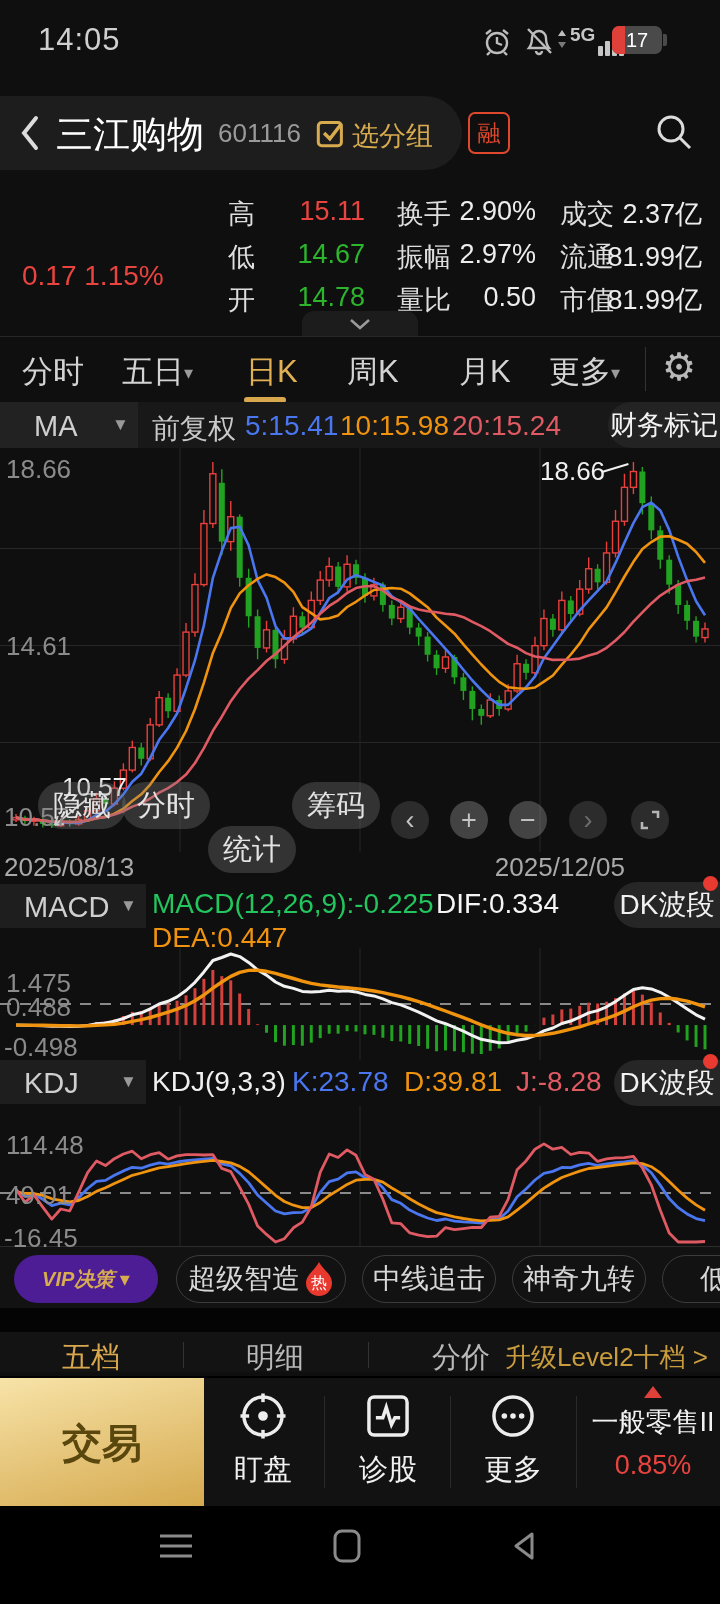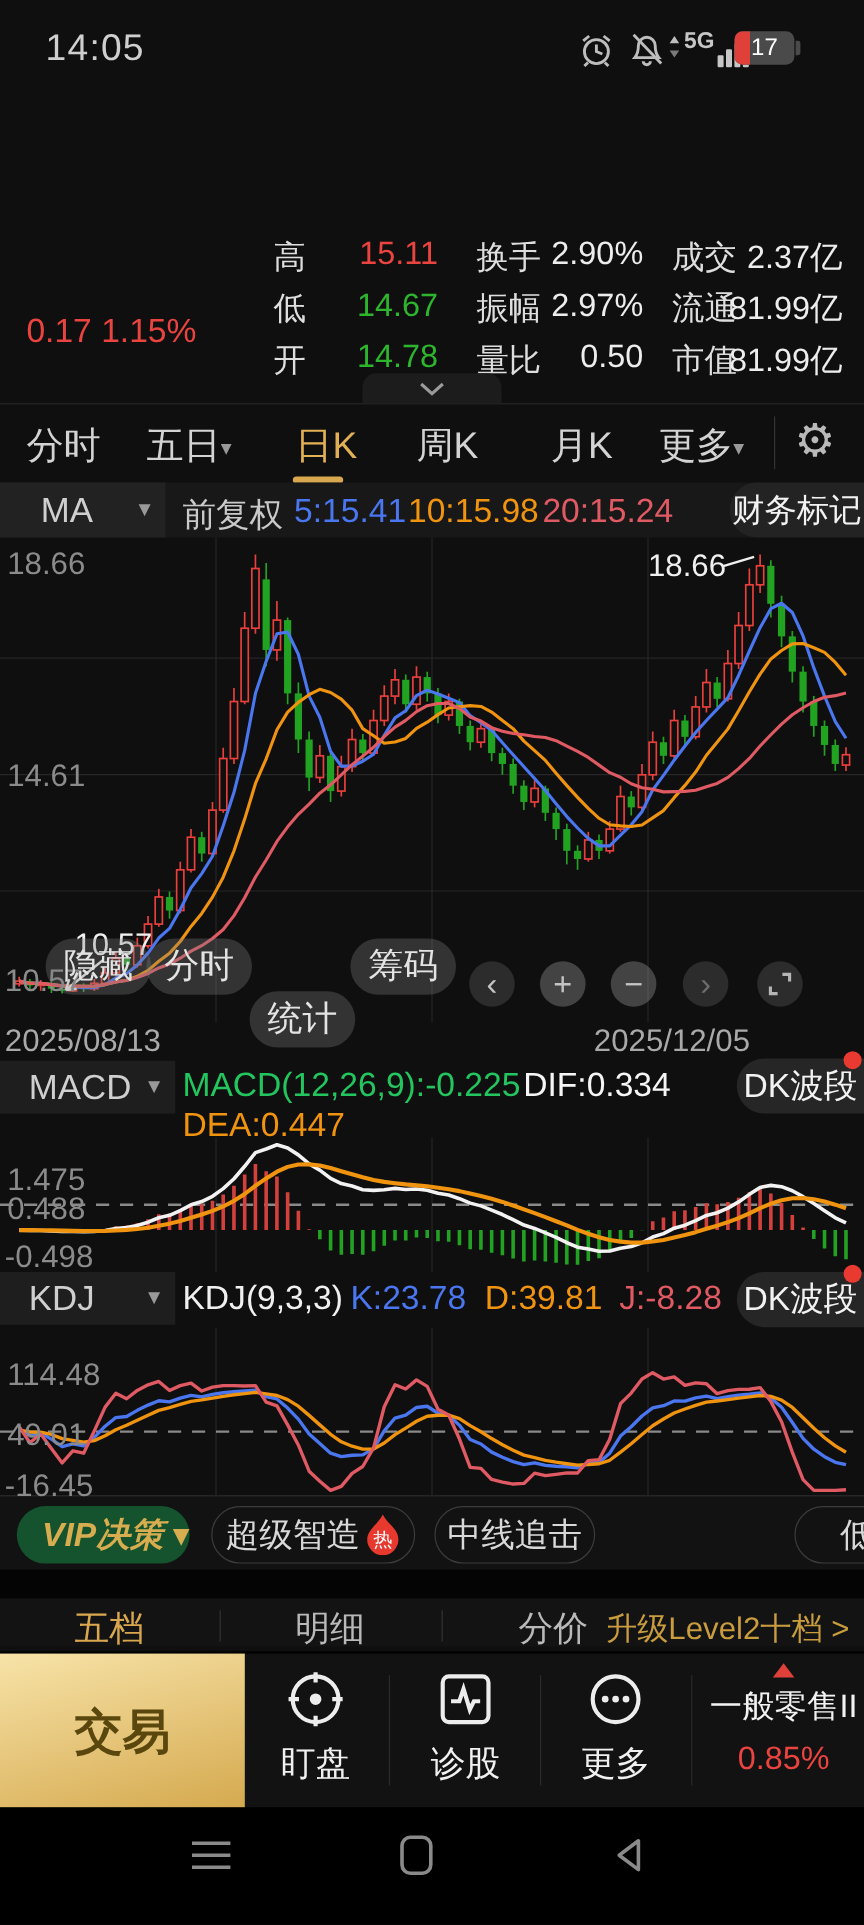--- a/index.html
+++ b/index.html
@@ -76,22 +76,22 @@
   #macd-chart{top:948px;left:0;width:720px;height:112px;}
   
   #kdj-head{top:1060px;left:0;width:720px;height:46px;}
   #kdj-t1{left:152px;top:6px;font-size:28px;color:#f0f0f0;}
   #kdj-k{left:292px;top:6px;font-size:28px;color:#4a77f0;}
   #kdj-d{left:404px;top:6px;font-size:28px;color:#f0930f;}
   #kdj-j{left:516px;top:6px;font-size:28px;color:#e05a64;}
   #kdj-chart{top:1106px;left:0;width:720px;height:140px;}
   
   #strategy{top:1246px;left:0;width:720px;height:62px;border-top:1px solid #2c2c2c;background:#121212;}
-  #vip-pill{left:14px;top:8px;width:144px;height:48px;background:#14532d;border-radius:24px;
-    text-align:right;line-height:48px;font-size:28px;color:#d8ad4f;font-style:italic;font-weight:bold;}
+  #vip-pill{left:14px;top:8px;width:144px;height:48px;background:#4c1d95;border-radius:24px;
+    text-align:center;line-height:48px;font-size:20px;color:#d8ad4f;font-style:italic;font-weight:bold;}
   .strat-pill{position:absolute;top:8px;height:46px;border:1px solid #3c3c3c;border-radius:24px;
     font-size:28px;color:#d8d8d8;display:flex;align-items:center;justify-content:center;}
   
   #gap{top:1308px;left:0;width:720px;height:24px;background:#040404;}
   #dtabs{top:1332px;left:0;width:720px;height:40px;background:#131313;}
   .dtab{position:absolute;top:6px;font-size:29px;color:#b9b9b9;}
   .dtab.active{color:#d9a84e;}
   .dtab-div{position:absolute;top:10px;width:1px;height:26px;background:#333;}
   #upgrade{right:12px;top:8px;position:absolute;font-size:26px;color:#c99c3e;}
   
@@ -147,20 +147,44 @@
       <div class="sigbar" style="left:40px;height:20px;"></div>
       <div class="sigbar" style="left:47px;height:25px;"></div>
     </div>
     <div id="battery" class="abs">
       <div class="seg"></div>
         <div class="num">17</div>
     </div>
     <div id="battery-nub" class="abs"></div>
   </div>
 
+  <div id="header" class="abs">
+    <div id="header-pill" class="abs"></div>
+    <div class="abs" style="left:16px;top:20px;">
+      <svg width="28" height="42" viewBox="0 0 28 42" fill="none" stroke="#dcdcdc" stroke-width="4" stroke-linecap="round">
+          <path d="M20 6 L8 21 L20 36"></path>
+        </svg>
+    </div>
+    <div id="title" class="abs">三江购物</div>
+    <div id="code" class="abs">601116</div>
+    <div class="abs" style="left:316px;top:26px;">
+      <svg width="30" height="30" viewBox="0 0 26 26" fill="none" stroke="#d8ab4f" stroke-width="2.6">
+        <rect x="2" y="4" width="20" height="20" rx="3"></rect>
+          <path d="M7 13 l5 5 L22 5" stroke-width="3"></path>
+      </svg>
+    </div>
+    <div id="grp-label" class="abs">选分组</div>
+    <div id="margin-badge" class="abs">融</div>
+    <div class="abs" style="left:654px;top:20px;">
+      <svg width="40" height="40" viewBox="0 0 40 40" fill="none" stroke="#dcdcdc" stroke-width="3">
+        <circle cx="17" cy="17" r="12"></circle>
+          <path d="M26 26 L36 36"></path>
+      </svg>
+    </div>
+  </div>
 
   <div id="quote" class="abs">
     <div id="change" class="abs">0.17 1.15%</div>
     <div class="abs q-label" style="left:228px;top:18px;">高</div>
     <div class="abs q-val red" style="left:275px;top:18px;width:90px;">15.11</div>
     <div class="abs q-label" style="left:228px;top:61px;">低</div>
     <div class="abs q-val green" style="left:275px;top:61px;width:90px;">14.67</div>
     <div class="abs q-label" style="left:228px;top:104px;">开</div>
     <div class="abs q-val green" style="left:275px;top:104px;width:90px;">14.78</div>
     <div class="abs q-label" style="left:397px;top:18px;">换手</div>
@@ -543,20 +567,23 @@
     <div class="strat-pill" style="left:362px;width:132px;">
         <span>中线追击</span>
       </div>
     <div class="strat-pill" style="left:176px;width:168px;">
       <span>超级智造</span>
       <svg width="30" height="34" viewBox="0 0 30 34" style="margin-left:4px;">
         <path d="M15 0 C19 8, 28 12, 28 21 A13 13 0 1 1 2 21 C2 13, 11 8, 15 0 Z" fill="#e8392f"></path>
         <text x="15" y="26" font-size="16" fill="#fff" text-anchor="middle">热</text>
       </svg>
     </div>
+    <div class="strat-pill" style="left:512px;width:132px;">
+        <span>神奇九转</span>
+      </div>
     <div class="strat-pill" style="left:662px;width:130px;">
         <span>低吸</span>
       </div>
   </div>
 
   <div id="gap" class="abs"></div>
 
   <div id="dtabs" class="abs">
     <div class="dtab active" style="left:62px;">五档</div>
     <div class="dtab" style="left:246px;">明细</div>

